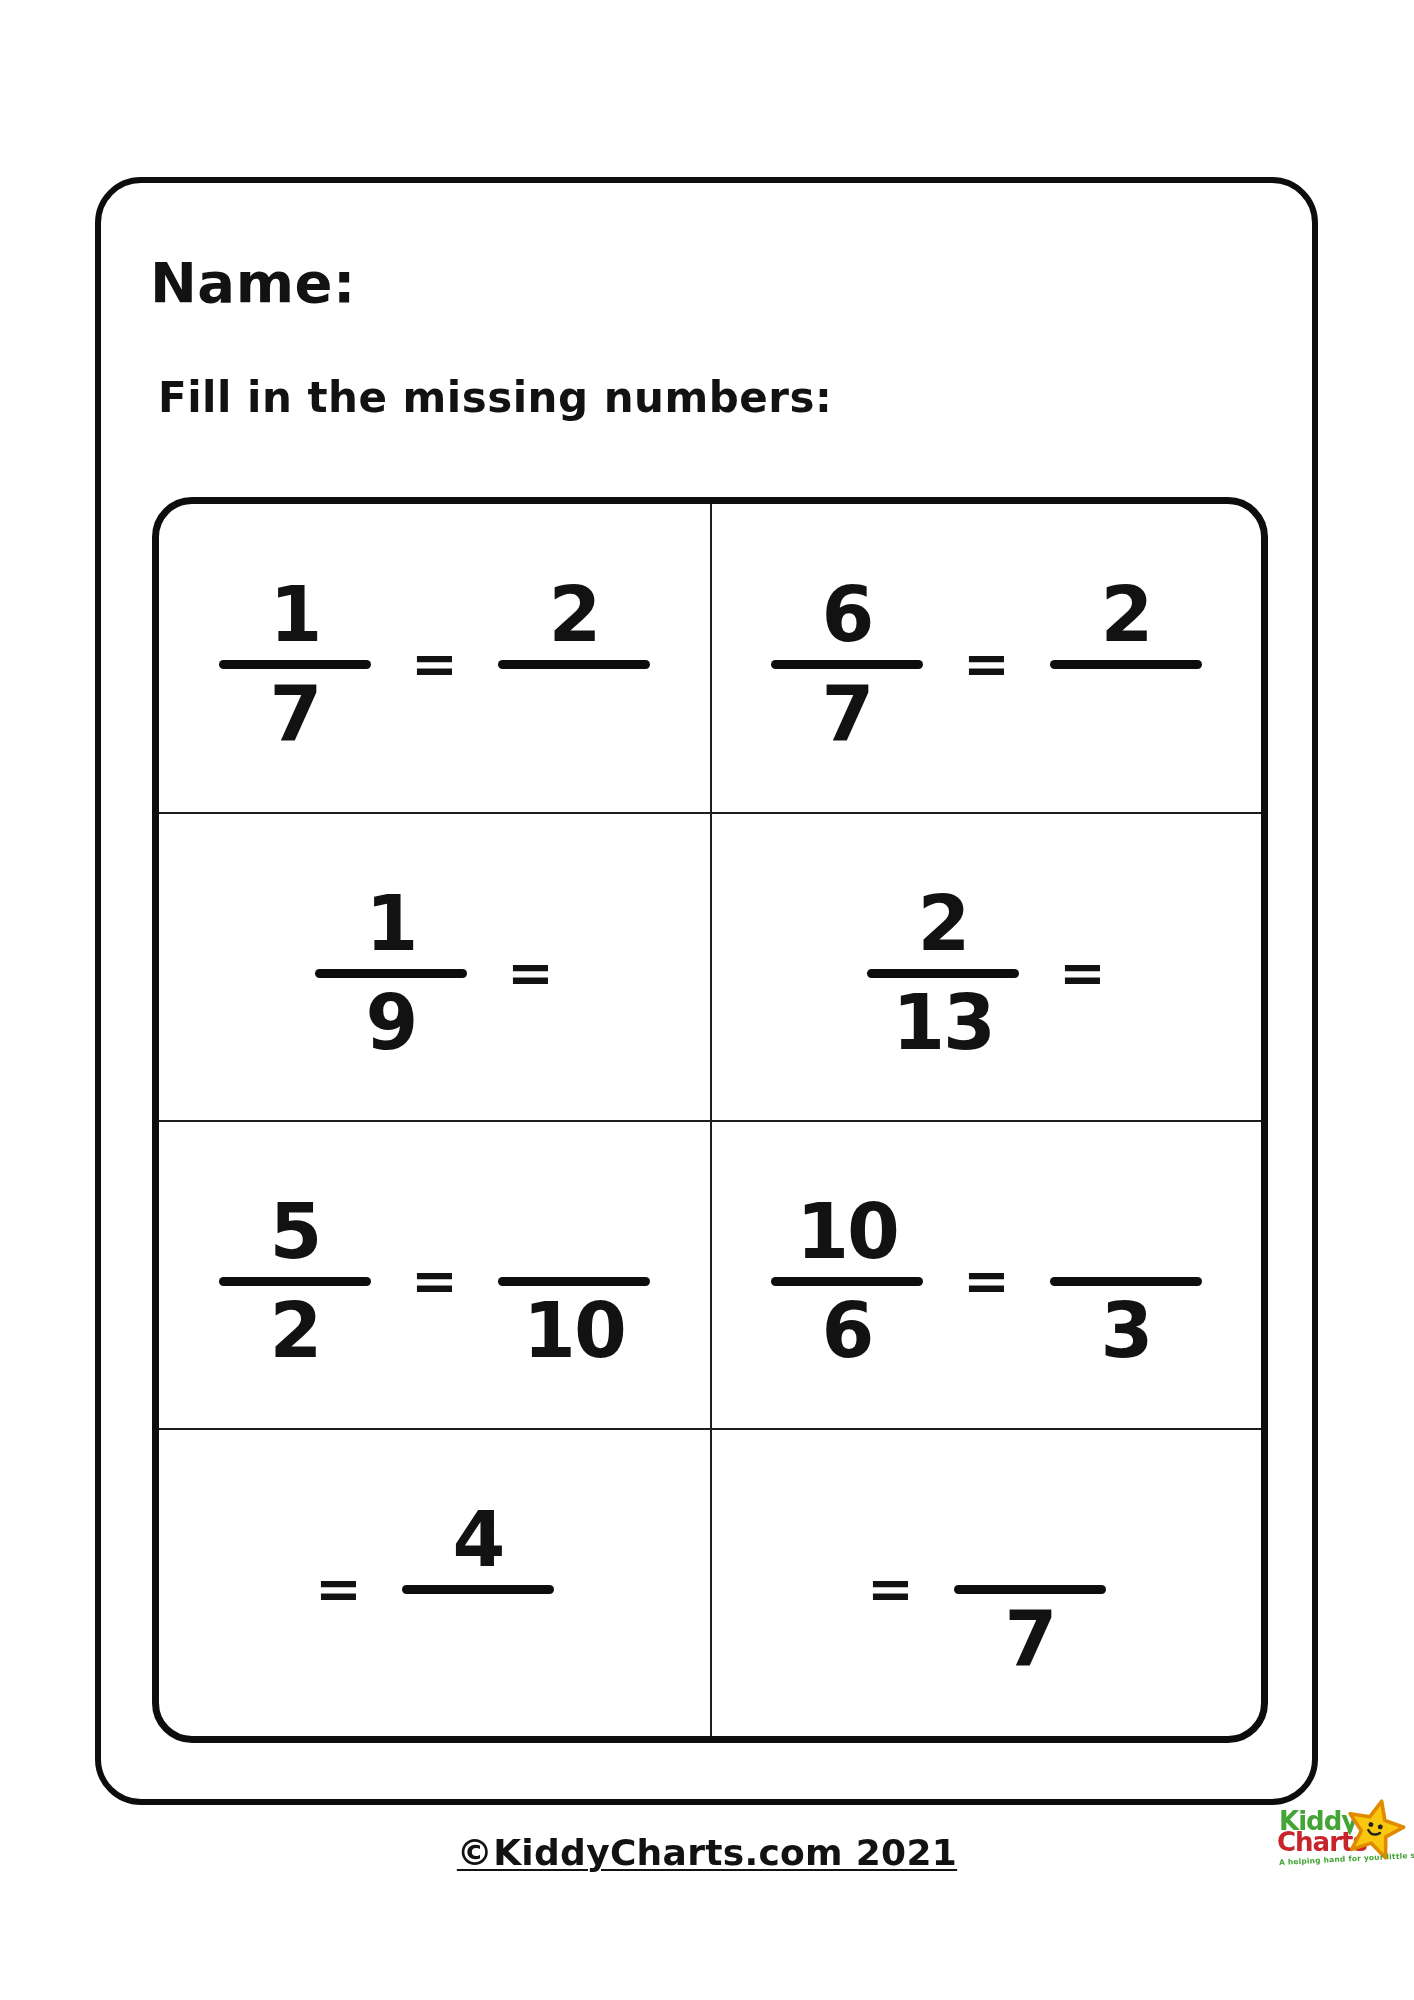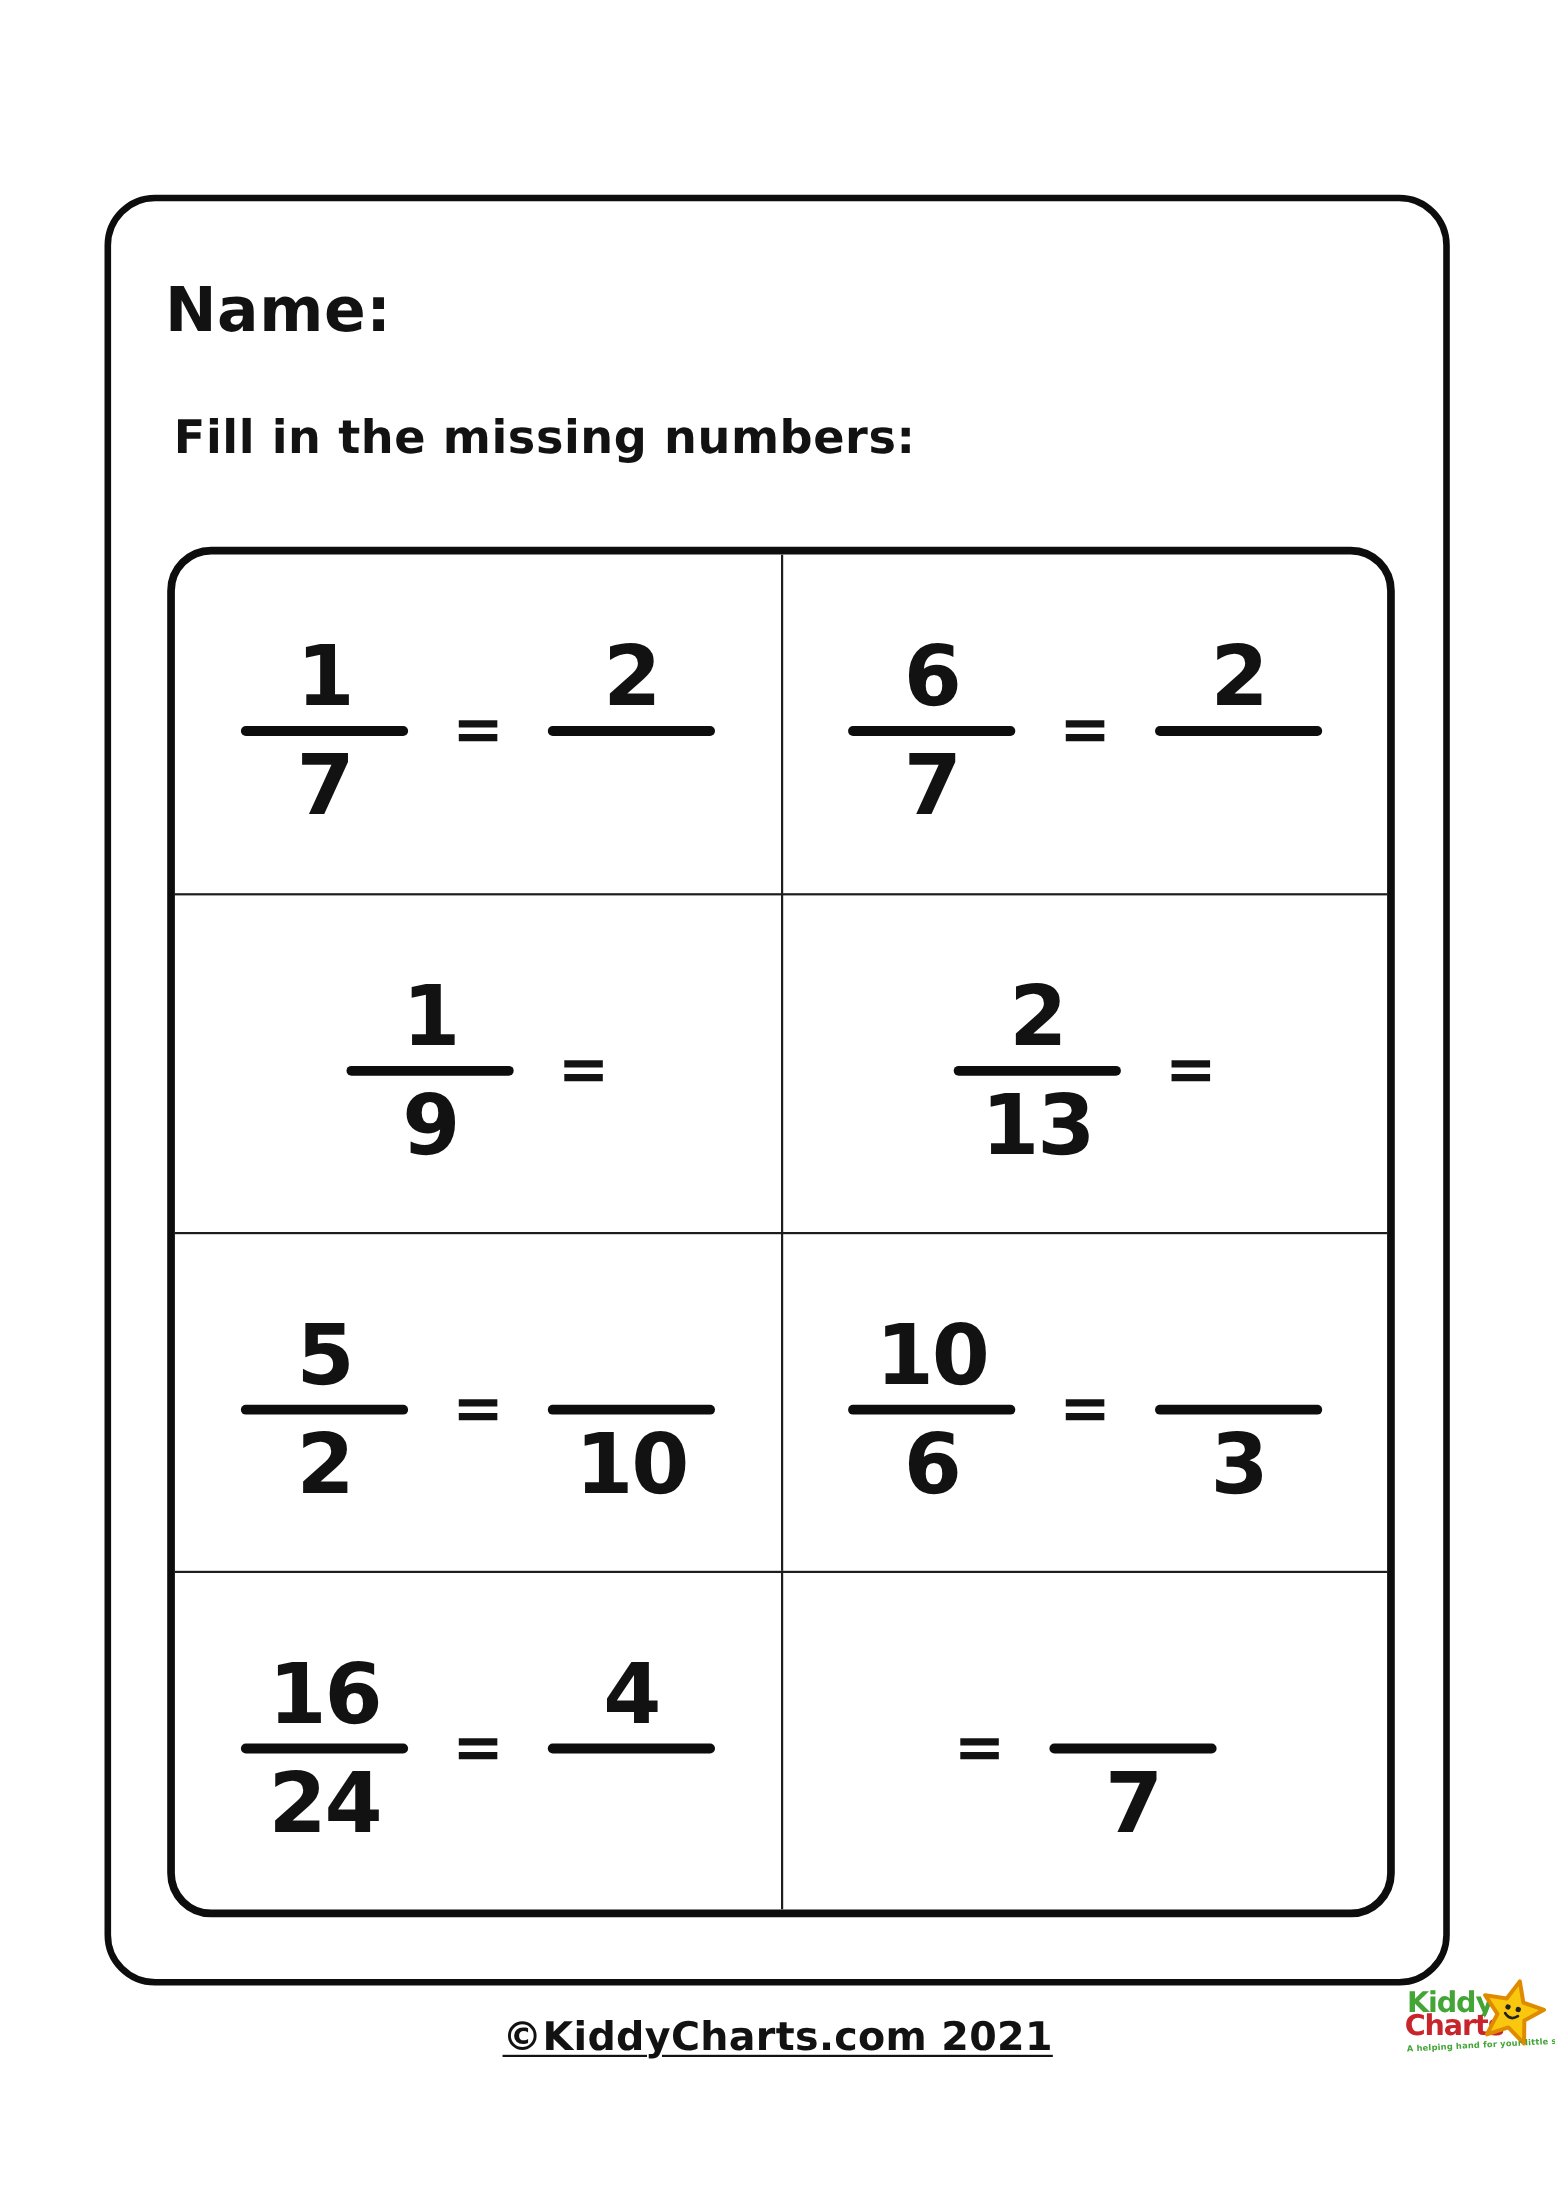--- a/index.html
+++ b/index.html
@@ -165,25 +165,20 @@
     </div>
     <div class="equals-sign">=</div>
     <div class="frac">
       <div class="slot"></div>
       <div class="frac-bar"></div>
       <div class="slot">3</div>
     </div>
   </div>
 
   <div class="cell col-first">
-    <div class="frac">
-      <div class="slot">16</div>
-      <div class="frac-bar"></div>
-      <div class="slot">24</div>
-    </div>
     <div class="equals-sign">=</div>
     <div class="frac">
       <div class="slot">4</div>
       <div class="frac-bar"></div>
       <div class="slot"></div>
     </div>
   </div>
 
   <div class="cell">
     <div class="equals-sign">=</div>

